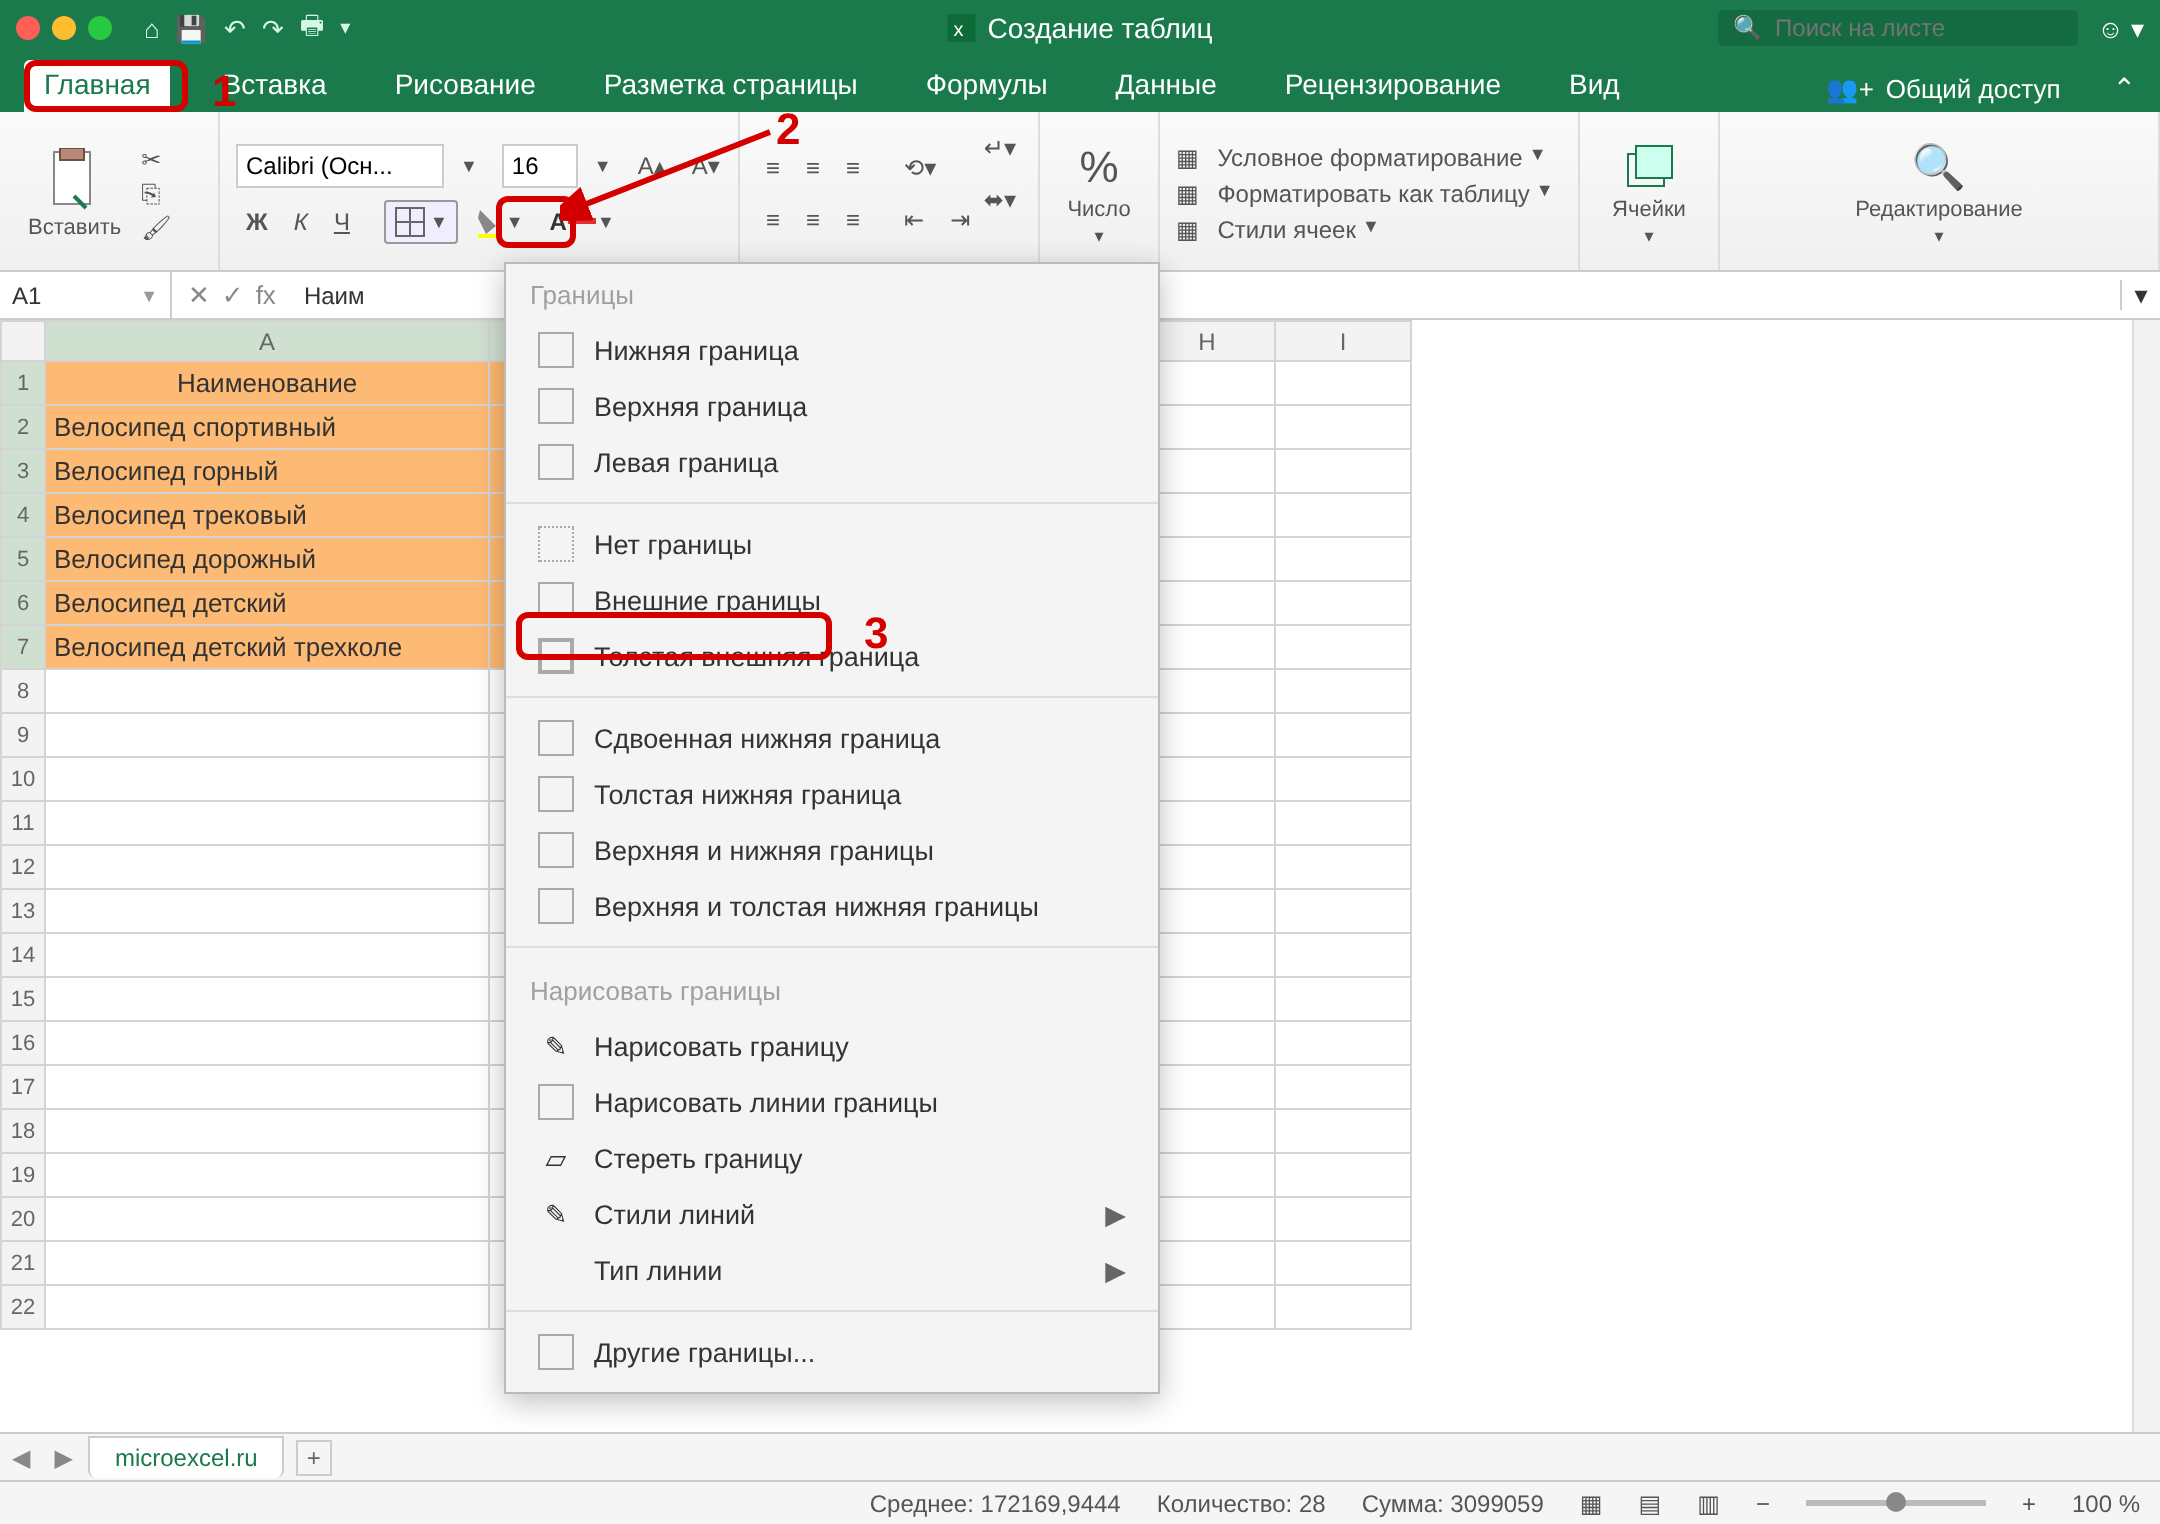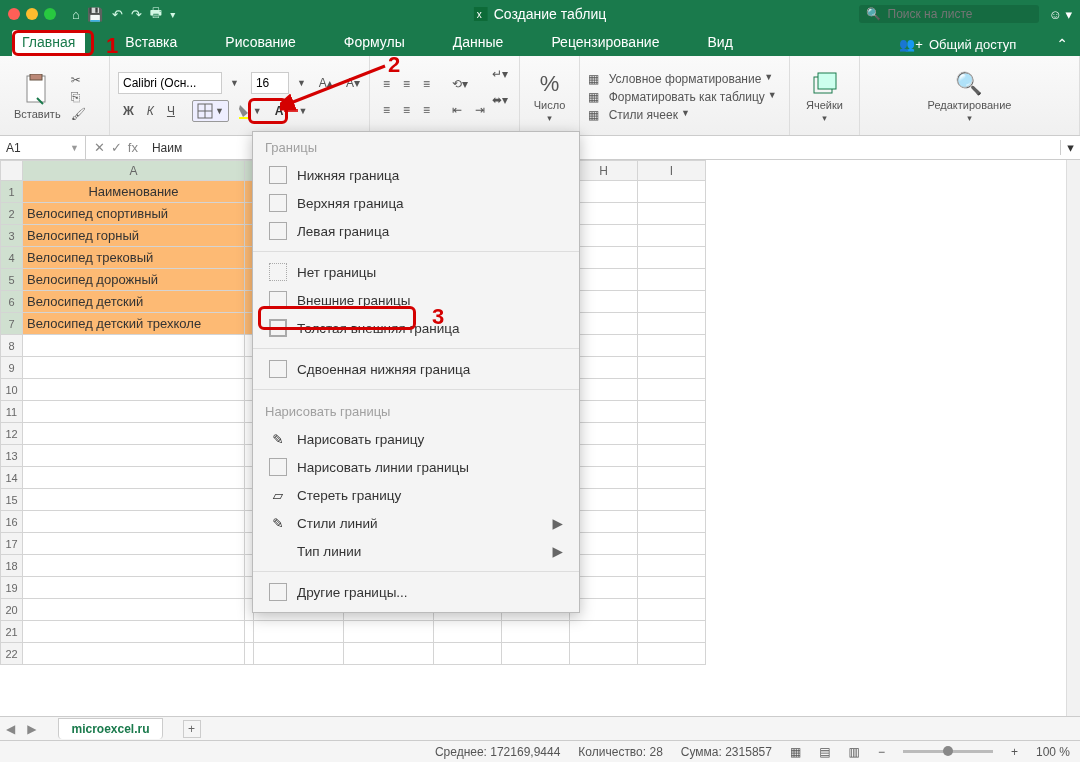--- a/index.html
+++ b/index.html
@@ -11,21 +11,21 @@
   .wc { width: 12px; height: 12px; border-radius: 50%; }
   .wc-red { background: #ff5f57; } .wc-yellow { background: #febc2e; } .wc-green { background: #28c840; }
   .qat { display: flex; gap: 8px; align-items: center; margin-left: 4px; }
   .qat span, .qat svg { color: #dfe; opacity: .95; }
   .doc-title { position: absolute; left: 50%; transform: translateX(-50%); display: flex; align-items: center; gap: 6px; font-size: 14px; }
   .search-box { margin-left: auto; background: #156b41; border-radius: 3px; padding: 2px 8px; display: flex; align-items: center; gap: 6px; color: #bcd; font-size: 12px; width: 180px; }
   .search-box input { background: transparent; border: none; color: #fff; outline: none; font-size: 12px; width: 100%; }
   .user-ico { margin-left: 10px; }
 
   
-  .tabbar { background: #1a7a4c; height: 28px; display: flex; align-items: flex-end; padding: 0 12px; color: #fff; font-size: 14px; gap: 32px; position: relative; }
+  .tabbar { background: #1a7a4c; height: 28px; display: flex; align-items: flex-end; padding: 0 12px; color: #fff; font-size: 14px; gap: 18px; position: relative; }
   .tab { padding: 4px 8px 6px; cursor: pointer; }
   .tab.active { background: #fff; color: #1a7a4c; border-radius: 3px 3px 0 0; padding: 4px 10px 6px; }
   .share { margin-left: auto; display: flex; align-items: center; gap: 6px; font-size: 13px; padding-bottom: 4px;}
   .collapse-ico { padding-bottom: 4px; margin-left: 8px; }
 
   
   .ribbon { background: linear-gradient(#fafafa,#f0f0f0); border-bottom: 1px solid #ccc; height: 80px; display: flex; align-items: stretch; font-size: 12px; color: #555; }
   .group { border-right: 1px solid #ddd; padding: 4px 8px 2px; display: flex; flex-direction: column; justify-content: center; position: relative; }
   .group-content { display: flex; gap: 4px; align-items: center; flex: 1; }
   .btn { border: 1px solid transparent; padding: 2px 4px; border-radius: 2px; display: flex; align-items: center; justify-content: center; }
@@ -63,21 +63,21 @@
   .dd-menu { position: absolute; left: 252px; top: 131px; width: 328px; background: #f4f4f4; border: 1px solid #bbb; box-shadow: 0 4px 14px rgba(0,0,0,.25); z-index: 50; font-size: 13.5px; color: #333; padding-bottom: 6px; }
   .dd-title { color: #a0a0a0; padding: 8px 12px 6px; font-size: 13px; }
   .dd-item { display: flex; align-items: center; gap: 10px; padding: 5px 16px; }
   .dd-sep { border-top: 1px solid #ddd; margin: 6px 0; }
   .dd-ico { width: 18px; height: 18px; display: inline-flex; align-items: center; justify-content: center; border: 1px solid #aaa; }
   .dd-sub { margin-left: auto; color: #666; }
 
   
   .tabs-bottom { position: absolute; bottom: 22px; left: 0; right: 0; height: 24px; border-top: 1px solid #ccc; background: #f5f5f5; display: flex; align-items: center; font-size: 12px; }
   .nav-btn { padding: 0 6px; color: #888; }
-  .sheet-tab { background: #fff; border: 1px solid #ccc; border-bottom: none; padding: 3px 12px; margin: 0 16px; color: #1a7a4c; font-weight: bold; border-radius: 0 0 4px 4px; }
+  .sheet-tab { background: #fff; border: 1px solid #ccc; border-bottom: none; padding: 3px 12px; margin: 0 2px; color: #1a7a4c; font-weight: normal; border-radius: 0 0 4px 4px; }
   .add-sheet { border: 1px solid #ccc; width: 18px; height: 18px; display: flex; align-items: center; justify-content: center; margin-left: 4px; color: #666; }
 
   .status { position: absolute; bottom: 0; left: 0; right: 0; height: 22px; background: #f5f5f5; border-top: 1px solid #ccc; display: flex; align-items: center; justify-content: flex-end; font-size: 12px; color: #555; gap: 18px; padding: 0 10px; }
   .zoom-slider { width: 90px; height: 3px; background: #bbb; position: relative; }
   .zoom-thumb { position: absolute; width: 10px; height: 10px; background: #888; border-radius: 50%; top: -4px; left: 40px; }
 
   
   .callout { position: absolute; color: #d40000; font-weight: bold; font-size: 22px; z-index: 60; }
   .red-box { position: absolute; border: 3px solid #d40000; border-radius: 6px; z-index: 60; }
   .arrow { position: absolute; z-index: 60; }
@@ -114,20 +114,21 @@
     <span>🔍</span>
     <input placeholder="Поиск на листе" style="">
   </div>
   <span class="user-ico">☺ ▾</span>
 </div>
 
 <div class="tabbar">
   <div class="tab active">Главная</div>
   <div class="tab">Вставка</div>
   <div class="tab">Рисование</div>
+  <div class="tab">Разметка страницы</div>
   <div class="tab">Формулы</div>
   <div class="tab">Данные</div>
   <div class="tab">Рецензирование</div>
   <div class="tab">Вид</div>
   <div class="share">
     <span>👥+</span>
     <span>Общий доступ</span>
   </div>
   <span class="collapse-ico">⌃</span>
 </div>
@@ -543,20 +544,32 @@
     </div>
   <div class="dd-item">
       <span class="dd-ico" style="border-width:2px"></span>
       <span>Толстая внешняя граница</span>
     </div>
   <div class="dd-sep"></div>
   <div class="dd-item">
       <span class="dd-ico"></span>
       <span>Сдвоенная нижняя граница</span>
     </div>
+  <div class="dd-item">
+      <span class="dd-ico"></span>
+      <span>Толстая нижняя граница</span>
+    </div>
+  <div class="dd-item">
+      <span class="dd-ico"></span>
+      <span>Верхняя и нижняя границы</span>
+    </div>
+  <div class="dd-item">
+      <span class="dd-ico"></span>
+      <span>Верхняя и толстая нижняя границы</span>
+    </div>
   <div class="dd-sep"></div>
   <div class="dd-title">Нарисовать границы</div>
   <div class="dd-item">
       <span class="dd-ico" style="border:none">✎</span>
       <span>Нарисовать границу</span>
     </div>
   <div class="dd-item">
       <span class="dd-ico"></span>
       <span>Нарисовать линии границы</span>
     </div>
@@ -584,21 +597,21 @@
 <div class="tabs-bottom">
   <span class="nav-btn">◀</span>
   <span class="nav-btn">▶</span>
   <div class="sheet-tab">microexcel.ru</div>
   <div class="add-sheet">+</div>
 </div>
 
 <div class="status">
   <span>Среднее: 172169,9444</span>
   <span>Количество: 28</span>
-  <span>Сумма: 2315857</span>
+  <span>Сумма: 3099059</span>
   <span>▦</span>
   <span>▤</span>
   <span>▥</span>
   <span>−</span>
   <div class="zoom-slider">
       <div class="zoom-thumb"></div>
     </div>
   <span>+</span>
   <span>100 %</span>
 </div>

